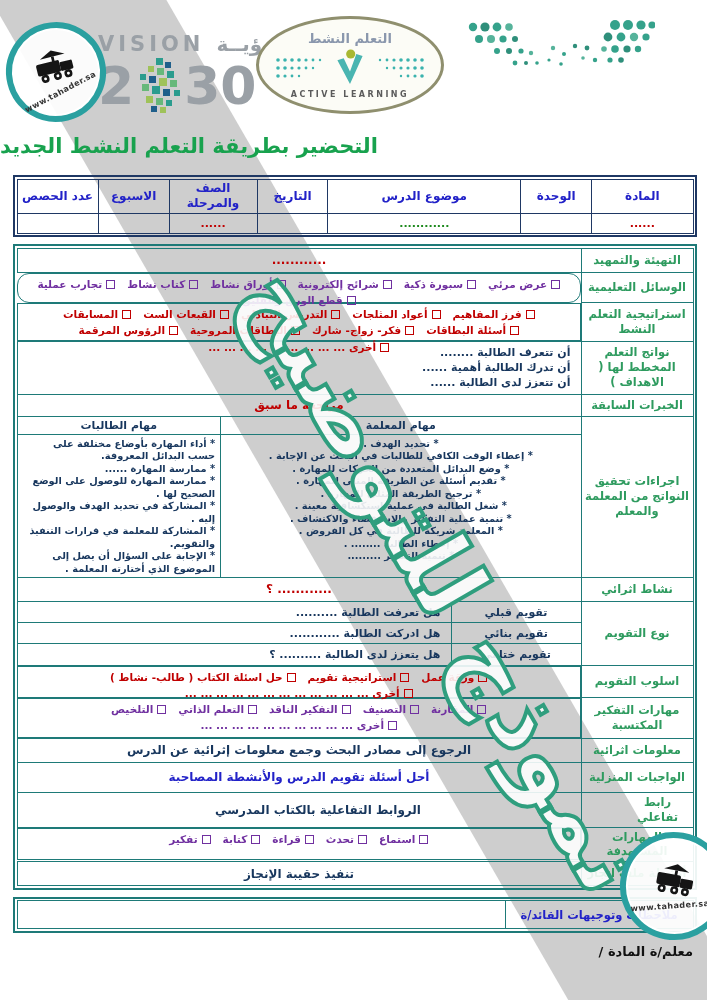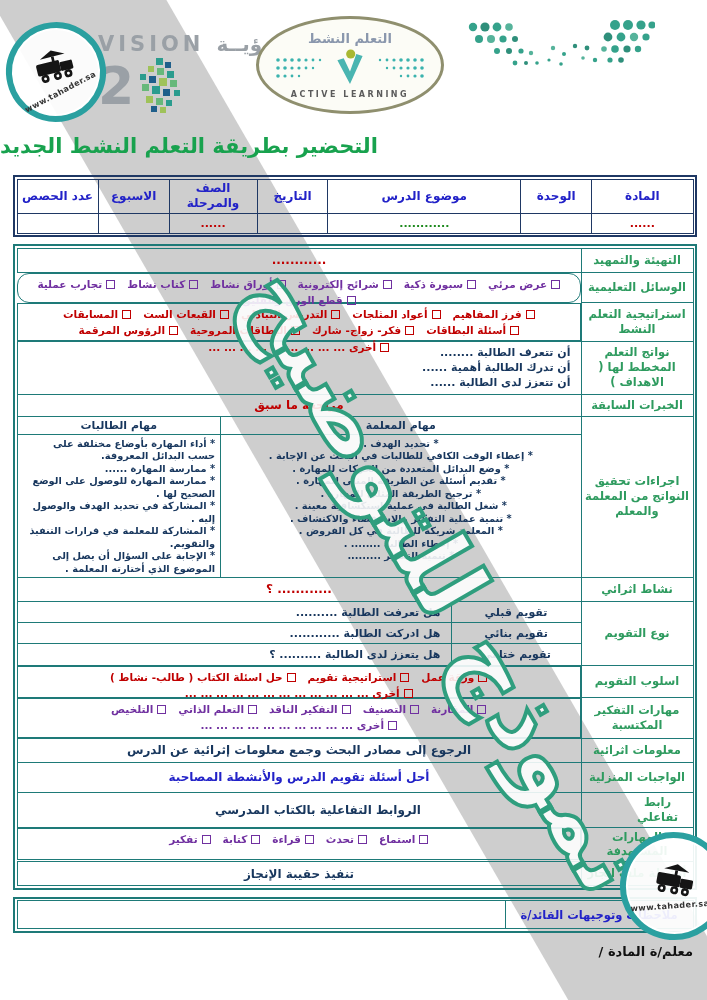--- a/index.html
+++ b/index.html
@@ -118,20 +118,21 @@
           <rect x="6" y="26" width="7" height="7" fill="#67b87a"></rect>
         <rect x="16" y="28" width="8" height="8" fill="#2b9c8e"></rect>
           <rect x="27" y="31" width="7" height="7" fill="#1f5f8b"></rect>
         <rect x="38" y="32" width="6" height="6" fill="#2b9c8e"></rect>
           <rect x="10" y="38" width="7" height="7" fill="#9fc25a"></rect>
         <rect x="20" y="40" width="7" height="7" fill="#67b87a"></rect>
           <rect x="30" y="42" width="6" height="6" fill="#2b9c8e"></rect>
         <rect x="15" y="48" width="6" height="6" fill="#1f5f8b"></rect>
           <rect x="24" y="49" width="6" height="6" fill="#9fc25a"></rect>
       </svg>
+      <span>30</span>
     </div>
   </div>
 
   <div class="badge">
     <div class="b-ar">التعلم النشط</div>
     <div class="b-mid">
       <svg width="52" height="26" viewBox="0 0 52 26">
         <g fill="#3bb3ae">
           <circle cx="4" cy="5" r="1.8"></circle>
             <circle cx="11" cy="5" r="1.8"></circle>

